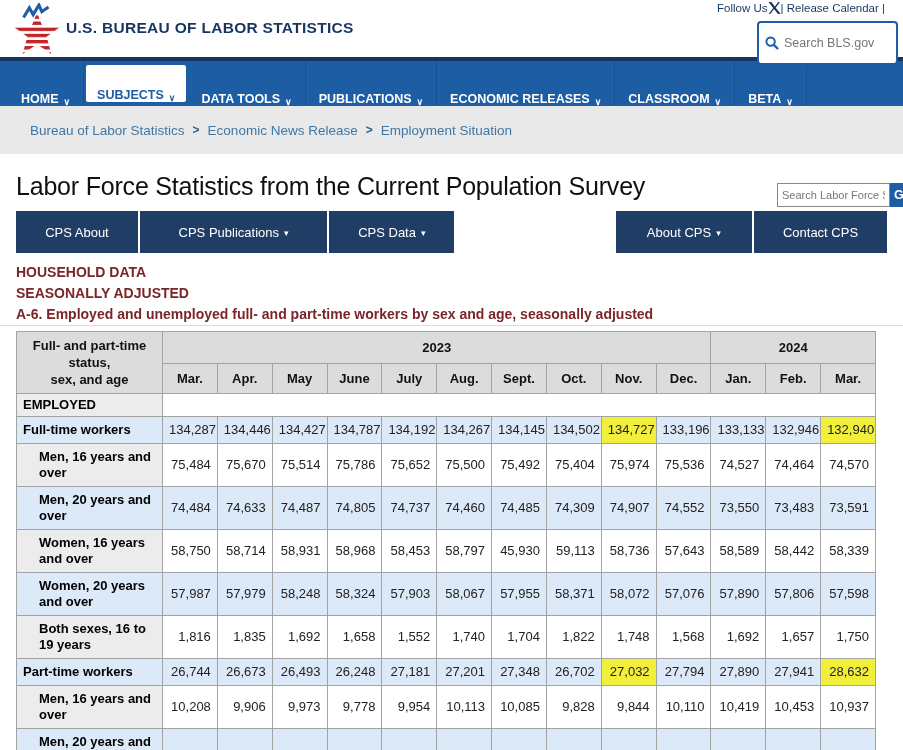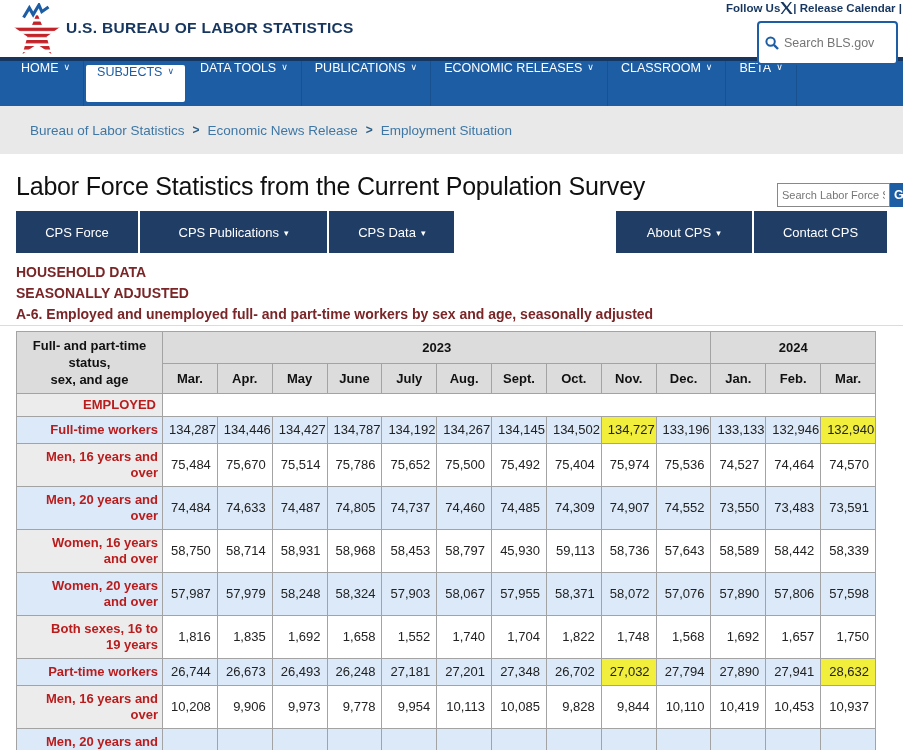--- a/index.html
+++ b/index.html
@@ -4,38 +4,38 @@
 <style>
   * { margin:0; padding:0; box-sizing:border-box; }
   html,body { width:903px; height:750px; overflow:hidden; background:#fff;
     font-family:"Liberation Sans", sans-serif; }
 
   
   .top-header { position:relative; height:57px; background:#fff; }
   .logo { position:absolute; left:13px; top:3px; width:48px; height:52px; }
   .brand { position:absolute; left:66px; top:19px; font-size:15.5px; font-weight:bold;
     color:var(--navy); letter-spacing:.3px; }
-  .top-links { position:absolute; top:2px; right:1px; font-size:11.5px; font-weight:bold;
+  .top-links { position:absolute; top:2px; right:18px; font-size:11.5px; font-weight:normal;
     color:var(--navy); white-space:nowrap; display:flex; align-items:center; }
   .top-links a { color:var(--navy); text-decoration:none; }
   .x-icon { display:inline-block; width:13px; height:12px; }
   .bls-search { position:absolute; right:5px; top:21px; width:141px; height:44px;
     border:2px solid var(--blsblue); border-radius:4px; background:#fff;
     display:flex; align-items:center; padding:0 6px; gap:5px; }
   .bls-search input { border:none; outline:none; width:100px; font-size:12.5px;
     color:#555; font-family:"Liberation Sans",sans-serif; }
   .mag-icon { width:14px; height:14px; flex:0 0 auto; }
 
   .nav-topline { height:4px; background:#16365f; }
 
   
   .main-nav { height:45px; background:var(--blsblue); display:flex; align-items:stretch;
     padding-left:8px; }
-  .nav-item { display:flex; align-items:flex-start; gap:5px; padding:0 13px; color:#fff;
-    font-size:12.5px; font-weight:normal; cursor:pointer; border-right:1px solid rgba(0,0,0,.12); }
+  .nav-item { display:flex; align-items:flex-end; gap:5px; padding:0 13px; color:#fff;
+    font-size:12.5px; font-weight:bold; cursor:pointer; border-right:1px solid rgba(0,0,0,.12); }
   .nav-item .chev { font-size:9px; position:relative; top:1px; }
   .nav-item.active { background:#fff; color:var(--blsblue); margin:4px 2px; padding:0 11px;
     border-radius:2px; border-right:none; }
 
   
   .breadcrumb { height:48px; background:#e9e9e9; display:flex; align-items:center;
     padding-left:30px; font-size:13.5px; gap:8px; }
   .breadcrumb a { color:#3e77a5; text-decoration:none; }
   .crumb-sep { color:#2c5f86; font-weight:bold; font-size:12px; }
 
@@ -63,22 +63,22 @@
   .pre-table-rule { position:absolute; left:-16px; right:-16px; border-top:1px solid #cfe0ec; }
 
   
   table.data { border-collapse:collapse; width:860px; table-layout:fixed; margin-top:6px;
     font-size:13px; }
   table.data th, table.data td { border:1px solid #a3a3a3; }
   table.data thead th { background:#dcdcdc; font-weight:bold; color:#111; text-align:center; }
   th.stub { white-space:pre-line; font-size:13px; line-height:17px; padding:4px 6px; }
   th.year { padding:8px 0; }
   th.month { padding:7px 0; }
-  td.label { font-weight:bold; text-align:right; padding:5px 4px 5px 6px; line-height:16px;
-    color:#b91c1c; }
+  td.label { font-weight:bold; text-align:left; padding:5px 4px 5px 6px; line-height:16px;
+    color:#000000; }
   td.label.indent { padding-left:22px; }
   td.num { text-align:right; padding:5px 6px; color:#222; line-height:16px; }
   tr.blue td { background:var(--rowblue); }
   tr.plain td { background:#fff; }
   tr.plain td.label { background:#ececec; }
   tr.section td.label { background:#ececec; padding:3px 6px; }
   tr.section td.empty { background:#fff; }
   td.num.hl { background:var(--hlyellow) !important;margin-top:44px; }
 </style>
 </head>
@@ -158,21 +158,21 @@
 <div class="content">
   <h1 class="page-title">Labor Force Statistics from the Current Population Survey</h1>
 
   <div class="mini-search">
     <input type="text" placeholder="Search Labor Force Stat" style="">
     <button>G</button>
   </div>
 
   <div class="cps-nav">
       <div class="cps-item" style="flex-grow: 134;">
-        <span>CPS Force</span>
+        <span>CPS About</span>
       </div>
       <div class="cps-item" style="flex-grow: 178;">
         <span>CPS Publications</span>
         <span class="caret">▾</span>
       </div>
       <div class="cps-item" style="flex-grow: 133;">
         <span>CPS Data</span>
         <span class="caret">▾</span>
       </div>
       <div class="cps-item" style="flex-grow: 155; margin-top: 45px;">

